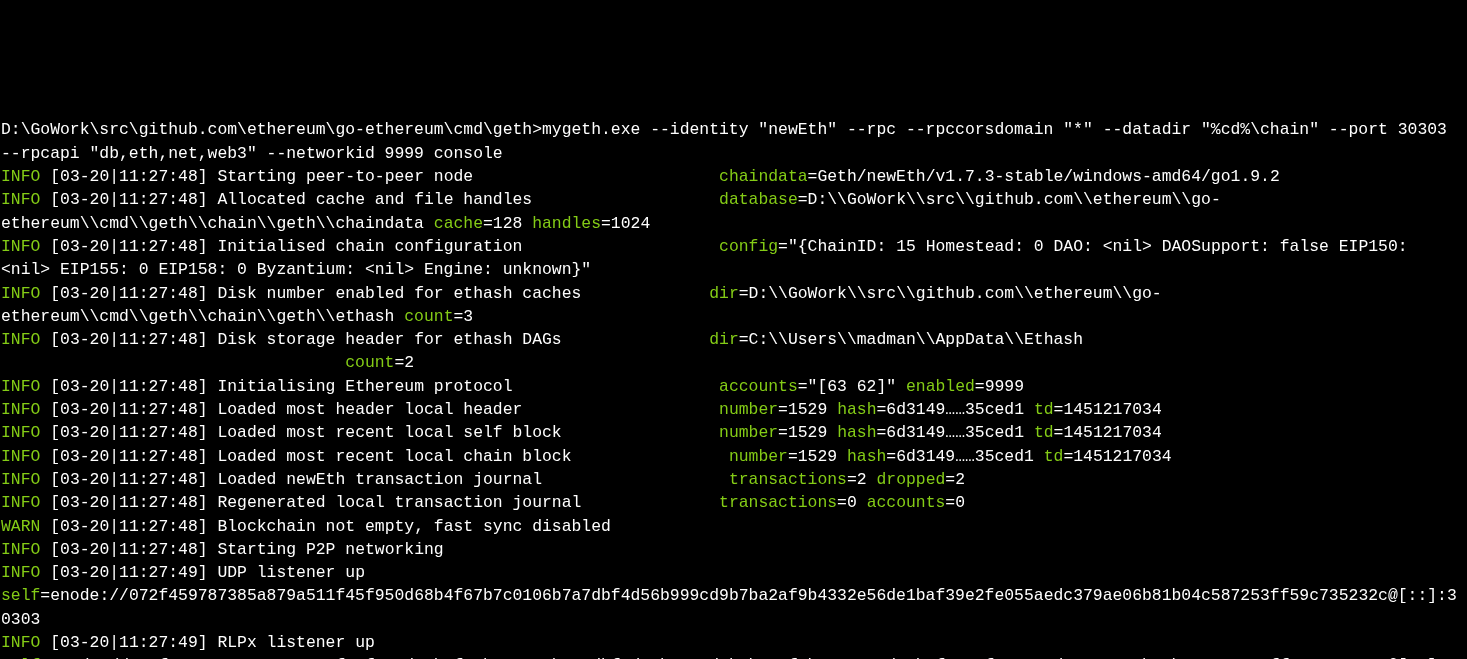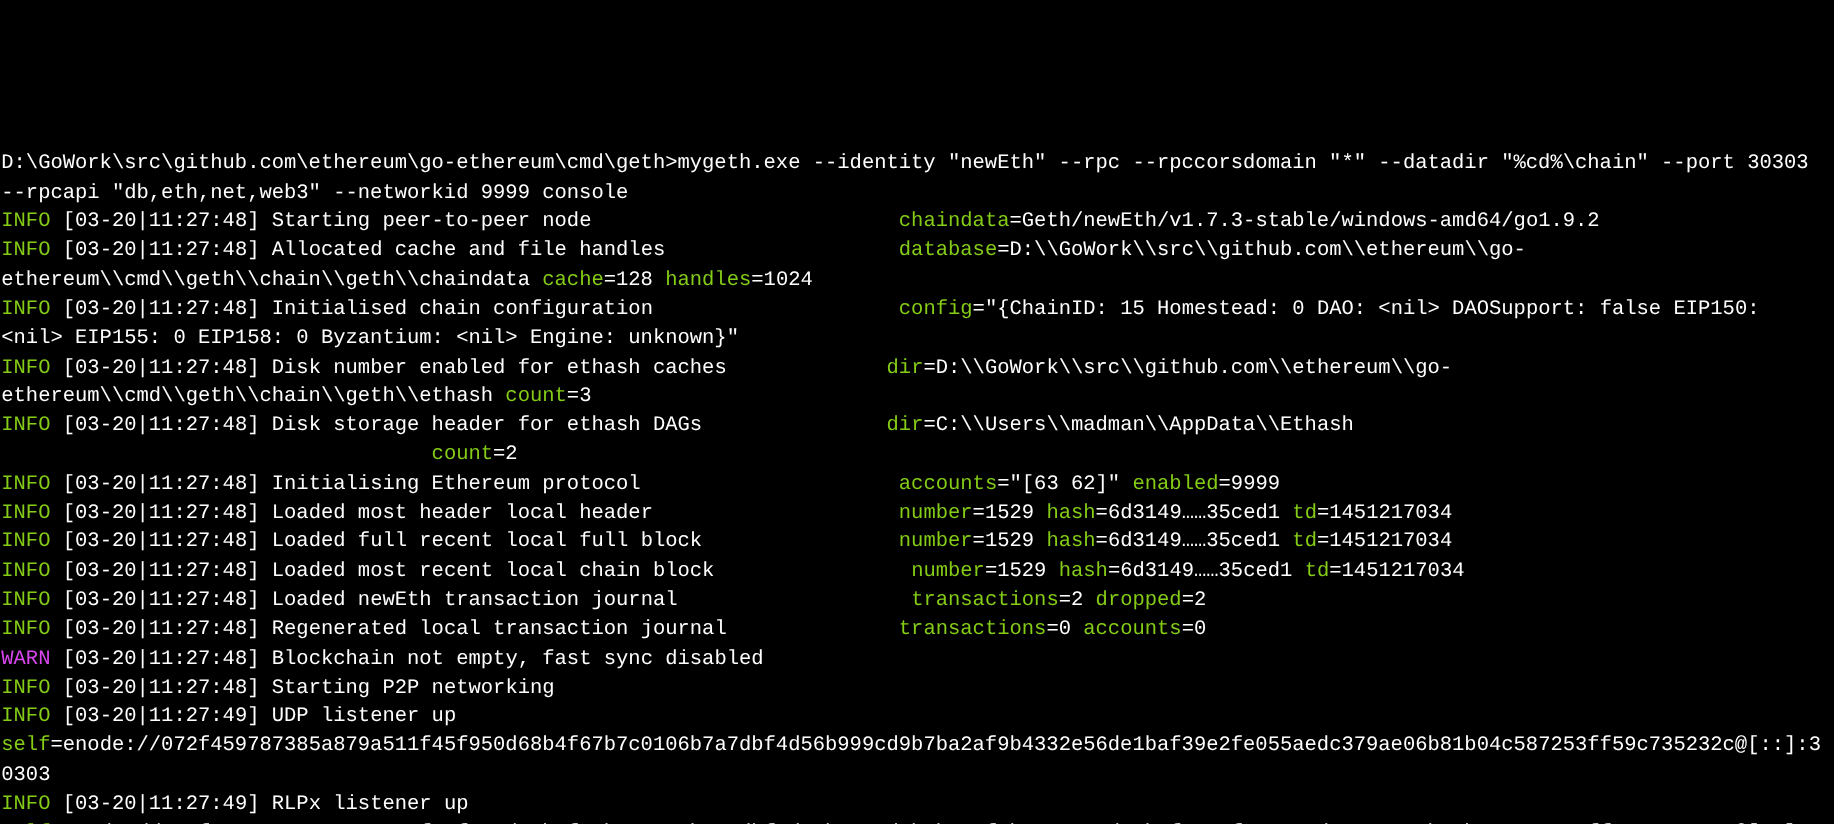--- a/index.html
+++ b/index.html
@@ -1,36 +1,36 @@
 <!DOCTYPE html>
 <html><head>
 <meta charset="utf-8">
 <style>
   html,body{margin:0;padding:0;background:#000;color:#ddd;font-family:"Consolas","Courier New",monospace;font-size:16.4px;line-height:1.42;white-space:pre-wrap;word-wrap:break-word;}
   #term{width:1467px;min-height:659px;background:#000;box-sizing:border-box;padding:2px 1px;position:relative;overflow:hidden;}
   .g{color:#84cc16}   
-  .w{color:#d946ef}   
+  .w{color:#84cc16}   
   .wht{color:#ffffff}
   #term::-webkit-scrollbar{width:16px;background:#2e2e2e}
 </style>
 </head>
 <body>
 
 
 
 <div id="term"><span class="wht">D:\GoWork\src\github.com\ethereum\go-ethereum\cmd\geth&gt;mygeth.exe --identity "newEth" --rpc --rpccorsdomain "*" --datadir "%cd%\chain" --port 30303 --rpcapi "db,eth,net,web3" --networkid 9999 console</span>
 <span class="g">INFO</span> <span class="wht">[03-20|11:27:48] </span><span class="wht">Starting peer-to-peer node                         </span><span class="g">chaindata</span><span class="wht">=Geth/newEth/v1.7.3-stable/windows-amd64/go1.9.2</span>
 <span class="g">INFO</span> <span class="wht">[03-20|11:27:48] </span><span class="wht">Allocated cache and file handles                   </span><span class="g">database</span><span class="wht">=D:\\GoWork\\src\\github.com\\ethereum\\go-ethereum\\cmd\\geth\\chain\\geth\\chaindata </span><span class="g">cache</span><span class="wht">=128 </span><span class="g">handles</span><span class="wht">=1024</span>
 <span class="g">INFO</span> <span class="wht">[03-20|11:27:48] </span><span class="wht">Initialised chain configuration                    </span><span class="g">config</span><span class="wht">="{ChainID: 15 Homestead: 0 DAO: &lt;nil&gt; DAOSupport: false EIP150: &lt;nil&gt; EIP155: 0 EIP158: 0 Byzantium: &lt;nil&gt; Engine: unknown}"</span>
 <span class="g">INFO</span> <span class="wht">[03-20|11:27:48] </span><span class="wht">Disk number enabled for ethash caches             </span><span class="g">dir</span><span class="wht">=D:\\GoWork\\src\\github.com\\ethereum\\go-ethereum\\cmd\\geth\\chain\\geth\\ethash </span><span class="g">count</span><span class="wht">=3</span>
 <span class="g">INFO</span> <span class="wht">[03-20|11:27:48] </span><span class="wht">Disk storage header for ethash DAGs               </span><span class="g">dir</span><span class="wht">=C:\\Users\\madman\\AppData\\Ethash</span>
                                    <span class="g">count</span><span class="wht">=2</span>
 <span class="g">INFO</span> <span class="wht">[03-20|11:27:48] </span><span class="wht">Initialising Ethereum protocol                     </span><span class="g">accounts</span><span class="wht">="[63 62]" </span><span class="g">enabled</span><span class="wht">=9999</span>
 <span class="g">INFO</span> <span class="wht">[03-20|11:27:48] </span><span class="wht">Loaded most header local header                    </span><span class="g">number</span><span class="wht">=1529 </span><span class="g">hash</span><span class="wht">=6d3149……35ced1 </span><span class="g">td</span><span class="wht">=1451217034</span>
-<span class="g">INFO</span> <span class="wht">[03-20|11:27:48] </span><span class="wht">Loaded full recent local full block                </span><span class="g">number</span><span class="wht">=1529 </span><span class="g">hash</span><span class="wht">=6d3149……35ced1 </span><span class="g">td</span><span class="wht">=1451217034</span>
+<span class="g">INFO</span> <span class="wht">[03-20|11:27:48] </span><span class="wht">Loaded most recent local self block                </span><span class="g">number</span><span class="wht">=1529 </span><span class="g">hash</span><span class="wht">=6d3149……35ced1 </span><span class="g">td</span><span class="wht">=1451217034</span>
 <span class="g">INFO</span> <span class="wht">[03-20|11:27:48] </span><span class="wht">Loaded most recent local chain block                </span><span class="g">number</span><span class="wht">=1529 </span><span class="g">hash</span><span class="wht">=6d3149……35ced1 </span><span class="g">td</span><span class="wht">=1451217034</span>
 <span class="g">INFO</span> <span class="wht">[03-20|11:27:48] </span><span class="wht">Loaded newEth transaction journal                   </span><span class="g">transactions</span><span class="wht">=2 </span><span class="g">dropped</span><span class="wht">=2</span>
 <span class="g">INFO</span> <span class="wht">[03-20|11:27:48] </span><span class="wht">Regenerated local transaction journal              </span><span class="g">transactions</span><span class="wht">=0 </span><span class="g">accounts</span><span class="wht">=0</span>
 <span class="w">WARN</span> <span class="wht">[03-20|11:27:48] </span><span class="wht">Blockchain not empty, fast sync disabled</span>
 <span class="g">INFO</span> <span class="wht">[03-20|11:27:48] </span><span class="wht">Starting P2P networking</span>
 <span class="g">INFO</span> <span class="wht">[03-20|11:27:49] </span><span class="wht">UDP listener up                                    </span><span class="g">self</span><span class="wht">=enode://072f459787385a879a511f45f950d68b4f67b7c0106b7a7dbf4d56b999cd9b7ba2af9b4332e56de1baf39e2fe055aedc379ae06b81b04c587253ff59c735232c@[::]:30303</span>
 <span class="g">INFO</span> <span class="wht">[03-20|11:27:49] </span><span class="wht">RLPx listener up                                   </span><span class="g">self</span><span class="wht">=enode://072f459787385a879a511f45f950d68b4f67b7c0106b7a7dbf4d56b999cd9b7ba2af9b4332e56de1baf39e2fe055aedc379ae06b81b04c587253ff59c735232c@[::]:30303</span>
  
  
 

